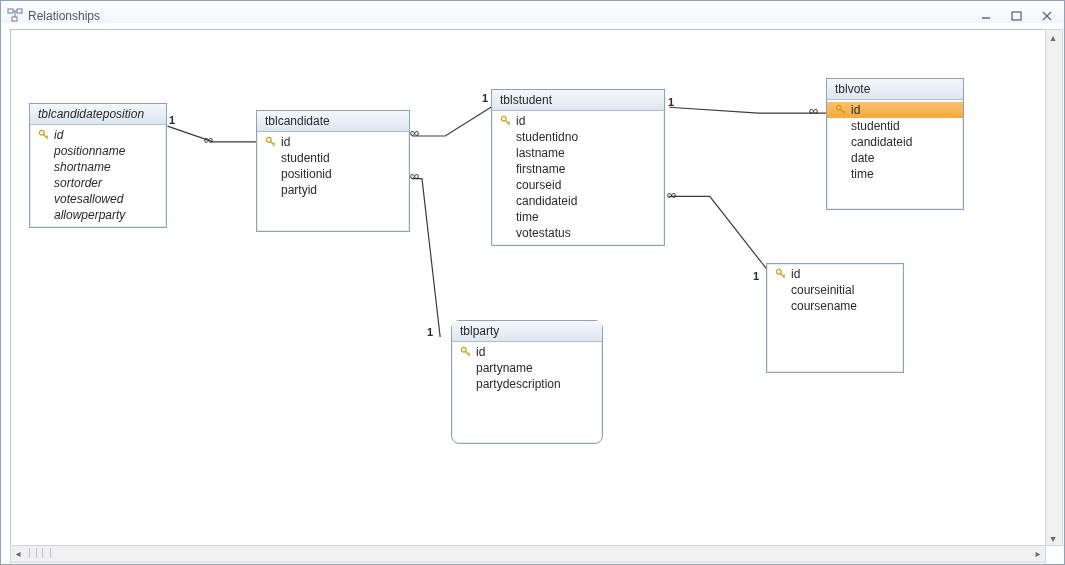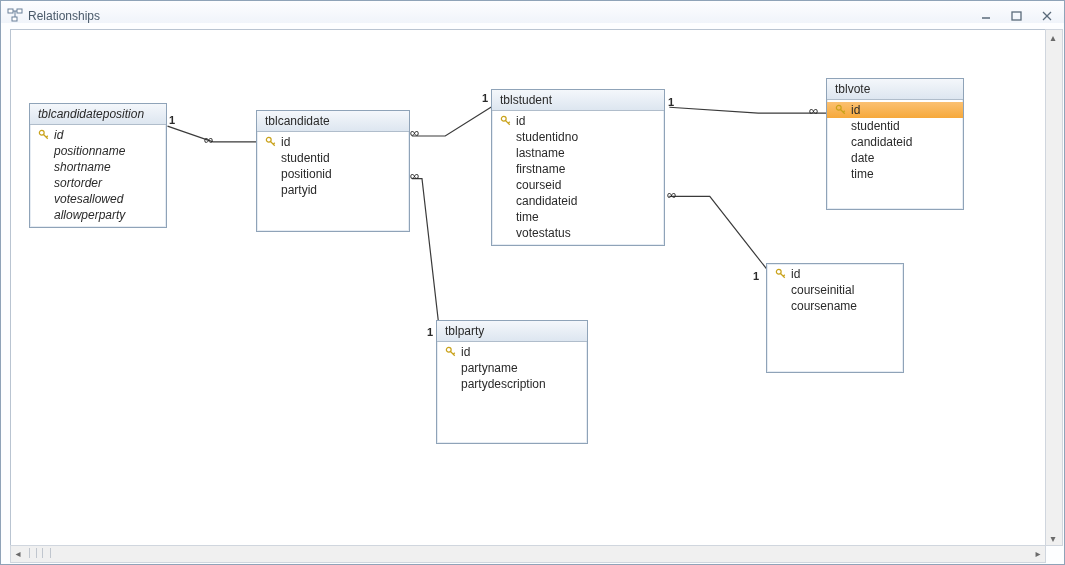--- a/index.html
+++ b/index.html
@@ -391,21 +391,21 @@
               <span class="key-slot"></span>
               <span class="field-name">date</span>
             </div>
             <div class="field-row">
               <span class="key-slot"></span>
               <span class="field-name">time</span>
             </div>
           </div>
       </div>
 
-      <div class="table-box" style="left:425px; top:290px; width:150px; height:122px;">
+      <div class="table-box" style="left:440px; top:290px; width:150px; height:122px;border-radius:8px;">
         <div class="table-header">tblparty</div>
         <div class="table-body" id="body-tblparty">
             <div class="field-row">
               <span class="key-slot">
                 <svg width="12" height="12" viewBox="0 0 16 16">
                   <circle cx="5" cy="5" r="3.2" fill="none" stroke="#c9a21a" stroke-width="1.6"></circle>
                   <line x1="7" y1="7" x2="13" y2="13" stroke="#c9a21a" stroke-width="1.6"></line>
                   <line x1="11" y1="11" x2="13" y2="9" stroke="#c9a21a" stroke-width="1.6"></line>
                 </svg>
               </span>

